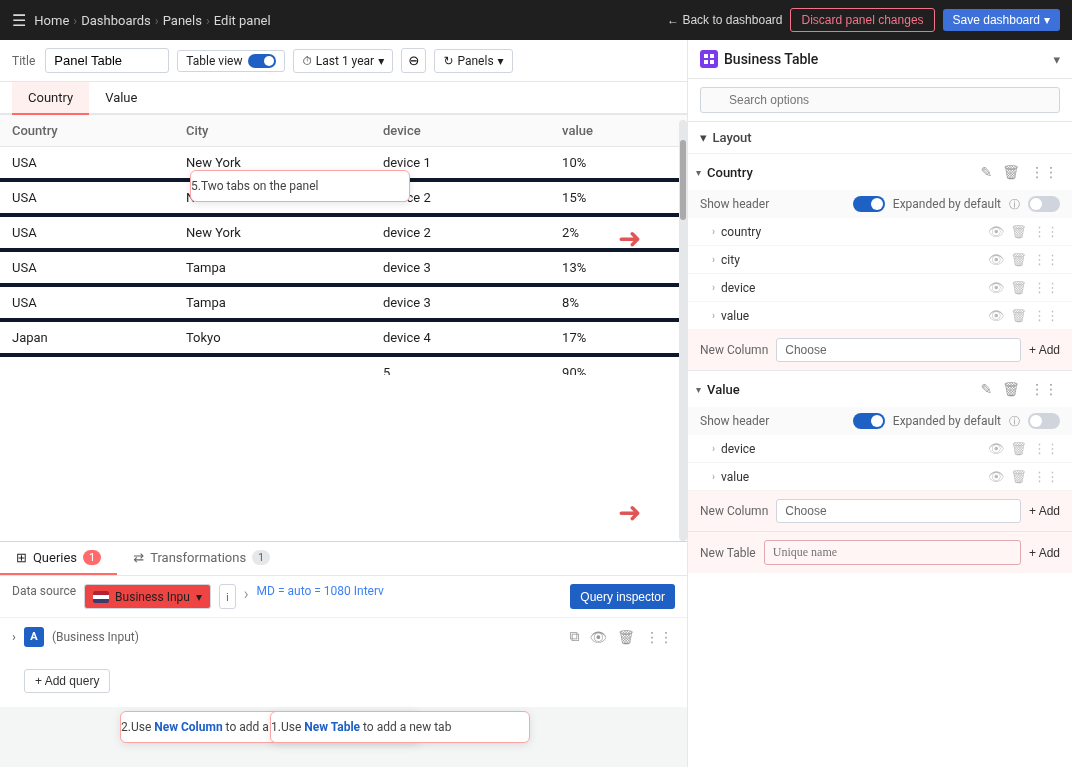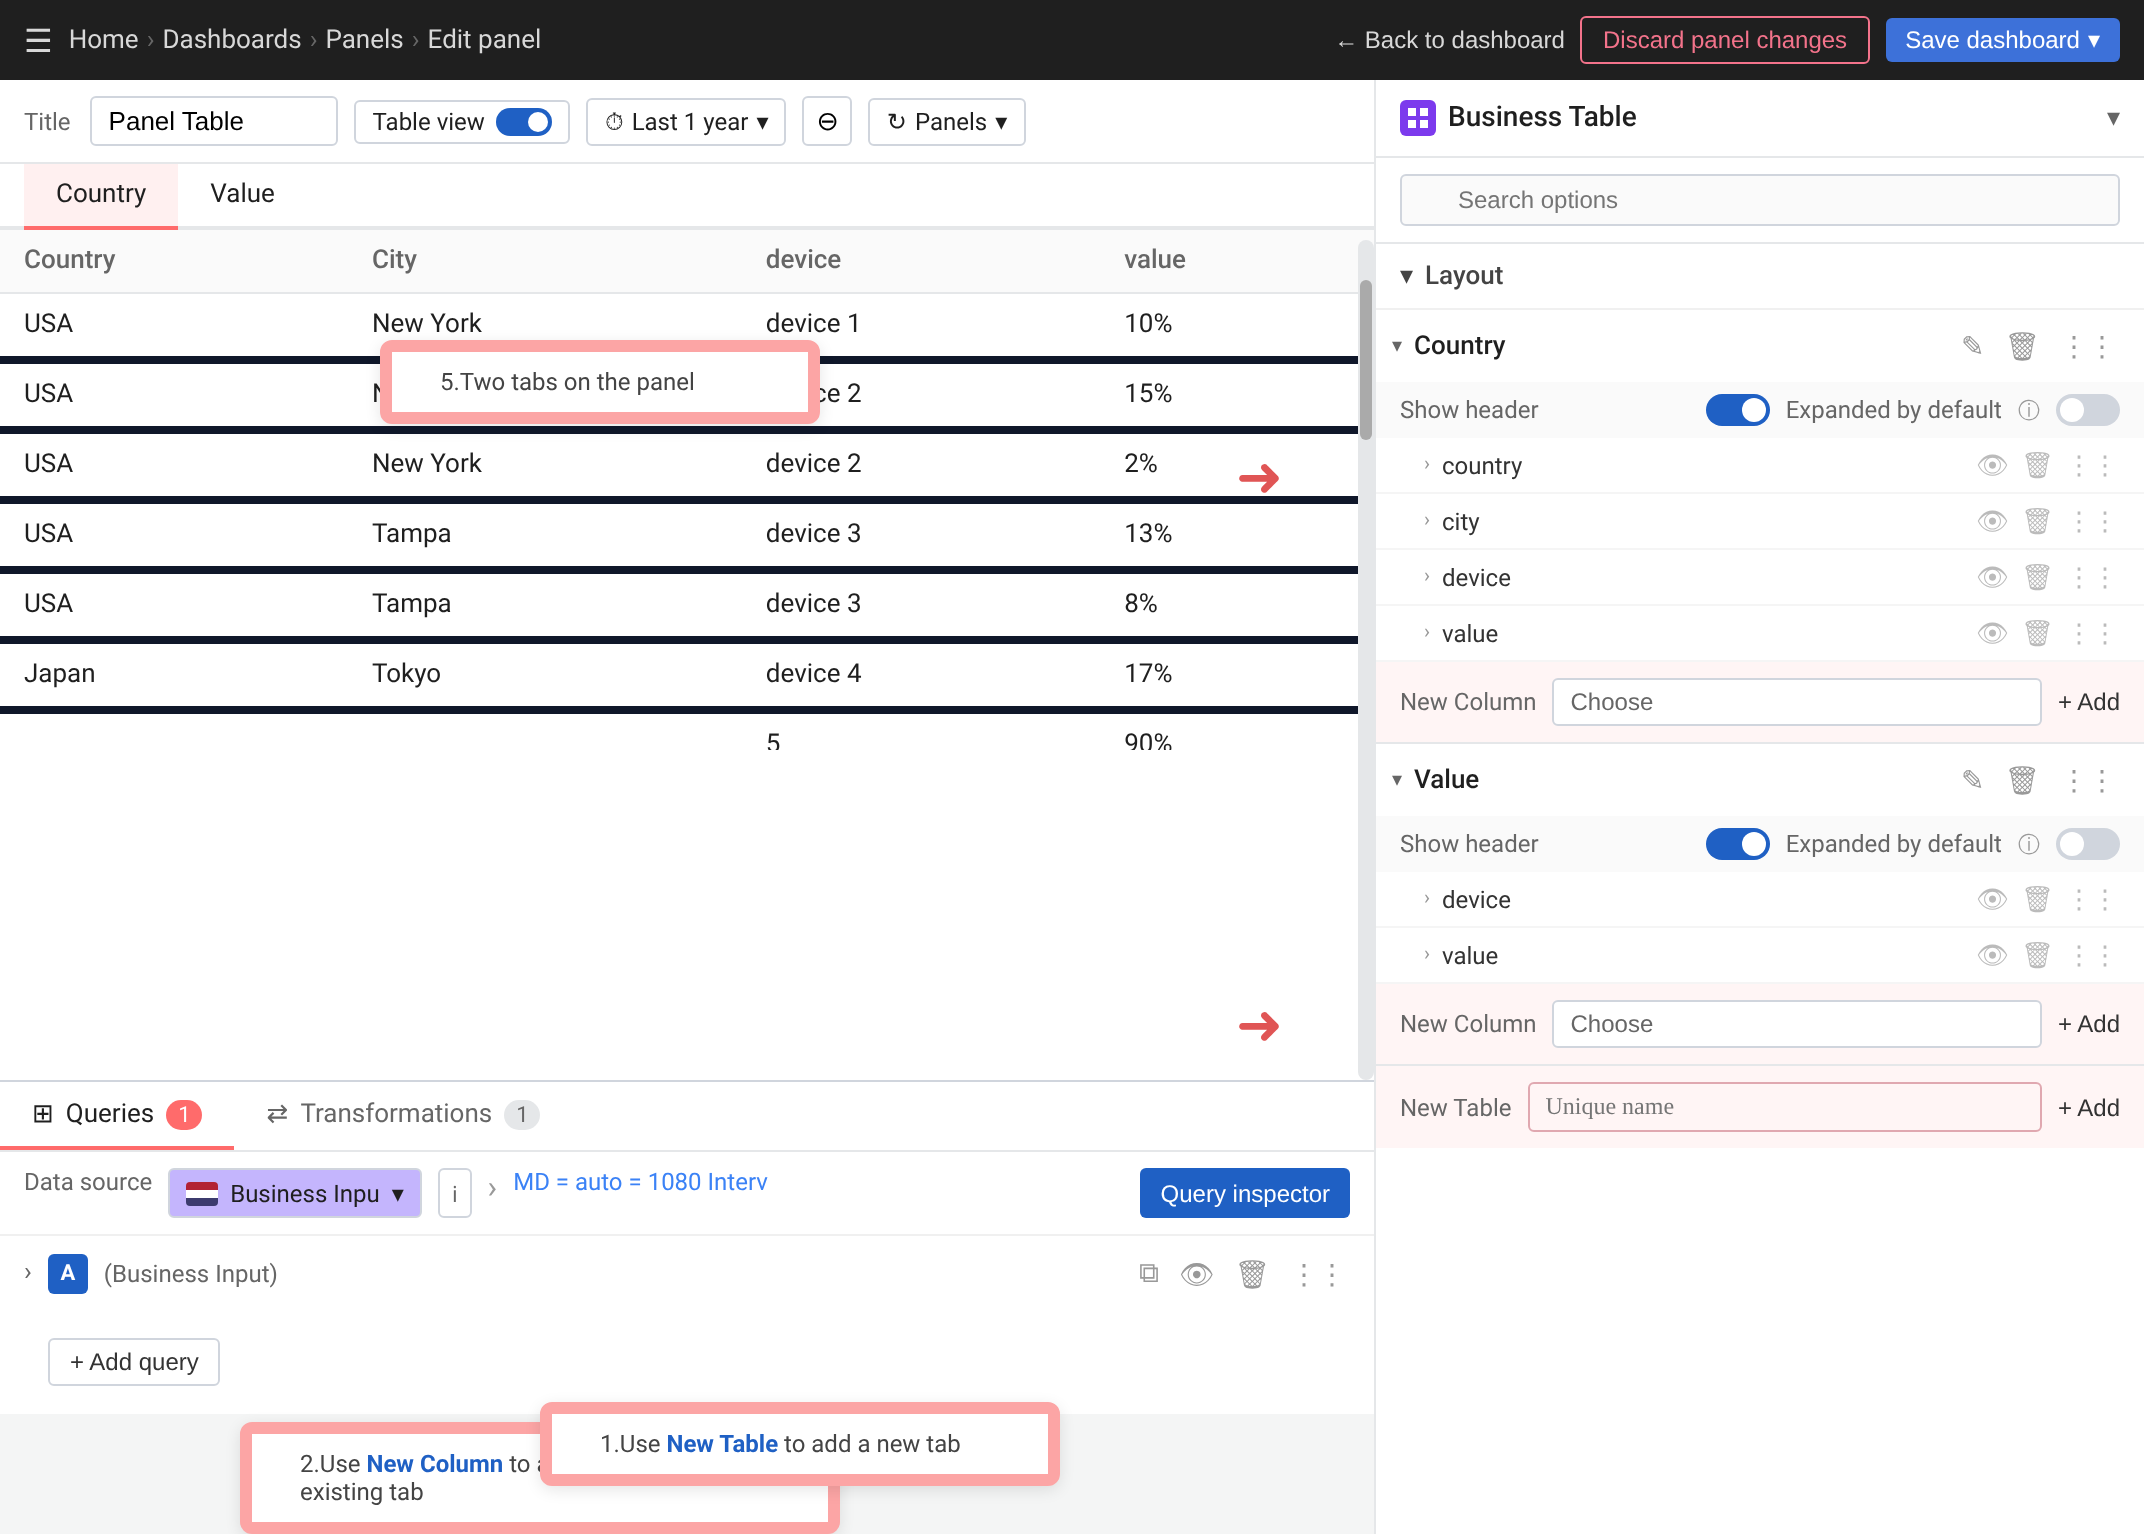--- a/index.html
+++ b/index.html
@@ -39,33 +39,33 @@
     .panel-tab:first-child { background: #fff0f0; }
 
     .data-table { width: 100%; border-collapse: collapse; font-size: 13px; }
     .data-table thead th { text-align: left; padding: 8px 12px; color: #666; font-weight: 500; border-bottom: 1px solid #e5e7e9; background: #fafafa; }
     .data-table tbody td { padding: 8px 12px; border-bottom: 4px solid #0f172a; }
     .table-scroll { overflow-y: auto; max-height: 260px; }
     .scrollbar-area { width: 8px; background: #e5e7e9; position: absolute; right: 0; top: 38px; bottom: 0; border-radius: 4px; }
     .scrollbar-thumb { width: 6px; height: 80px; background: #aaa; border-radius: 3px; margin: 1px; margin-top: 20px; }
 
     
-    .annotation-bubble { position: absolute; background: white; border: 6px solid #fca5a5; border-radius: 6px; padding: 8px 24px; font-size: 12px; color: #444; box-shadow: 0 2px 8px rgba(0,0,0,0.1); z-index: 10; }
+    .annotation-bubble { position: absolute; background: white; border: 1px solid #fca5a5; border-radius: 6px; padding: 8px 0; font-size: 12px; color: #444; box-shadow: 0 2px 8px rgba(0,0,0,0.1); z-index: 10; }
     .annotation-bubble strong { color: #1f60c4; }
 
     
     .query-section { background: #f4f5f5; border-top: 1px solid #d0d5dd; }
     .query-tabs { display: flex; background: white; border-bottom: 1px solid #e5e7e9; }
     .query-tab { display: flex; align-items: center; gap: 6px; padding: 8px 16px; cursor: pointer; font-size: 13px; color: #666; border-bottom: 2px solid transparent; }
     .query-tab.active { color: #1f1f1f; border-bottom: 2px solid #ff6b6b; }
     .query-tab .badge { background: #e5e7e9; border-radius: 9px; padding: 1px 6px; font-size: 11px; }
     .query-tab.active .badge { background: #ff6b6b; color: white; }
 
     .query-row { display: flex; gap: 8px; padding: 8px 12px; background: white; }
-    .datasource-btn { display: flex; align-items: center; gap: 6px; border: 1px solid #d0d5dd; border-radius: 3px; padding: 4px 8px; background: #c4b5fd; cursor: pointer; font-size: 12px; }
+    .datasource-btn { display: flex; align-items: center; gap: 6px; border: 1px solid #d0d5dd; border-radius: 3px; padding: 4px 8px; background: #ef4444; cursor: pointer; font-size: 12px; }
     .ds-flag { width: 16px; height: 12px; background: linear-gradient(180deg, #b22234 33%, white 33%, white 66%, #3c3b6e 66%); border-radius: 2px; }
     .query-info { border: 1px solid #d0d5dd; border-radius: 3px; padding: 4px 6px; background: white; cursor: pointer; font-size: 11px; color: #666; }
     .query-path { color: #3b82f6; font-size: 12px; }
     .query-inspector-btn { margin-left: auto; background: #1f60c4; color: white; border: none; padding: 4px 10px; border-radius: 3px; cursor: pointer; font-size: 12px; }
 
     .query-item { display: flex; align-items: center; gap: 8px; padding: 8px 12px; background: white; border-top: 1px solid #f0f0f0; }
     .query-expand { cursor: pointer; color: #666; }
     .query-letter { background: #1f60c4; color: white; border-radius: 3px; width: 20px; height: 20px; display: flex; align-items: center; justify-content: center; font-size: 11px; font-weight: bold; }
     .query-name { color: #666; font-size: 12px; }
     .query-actions { margin-left: auto; display: flex; gap: 6px; color: #999; }

